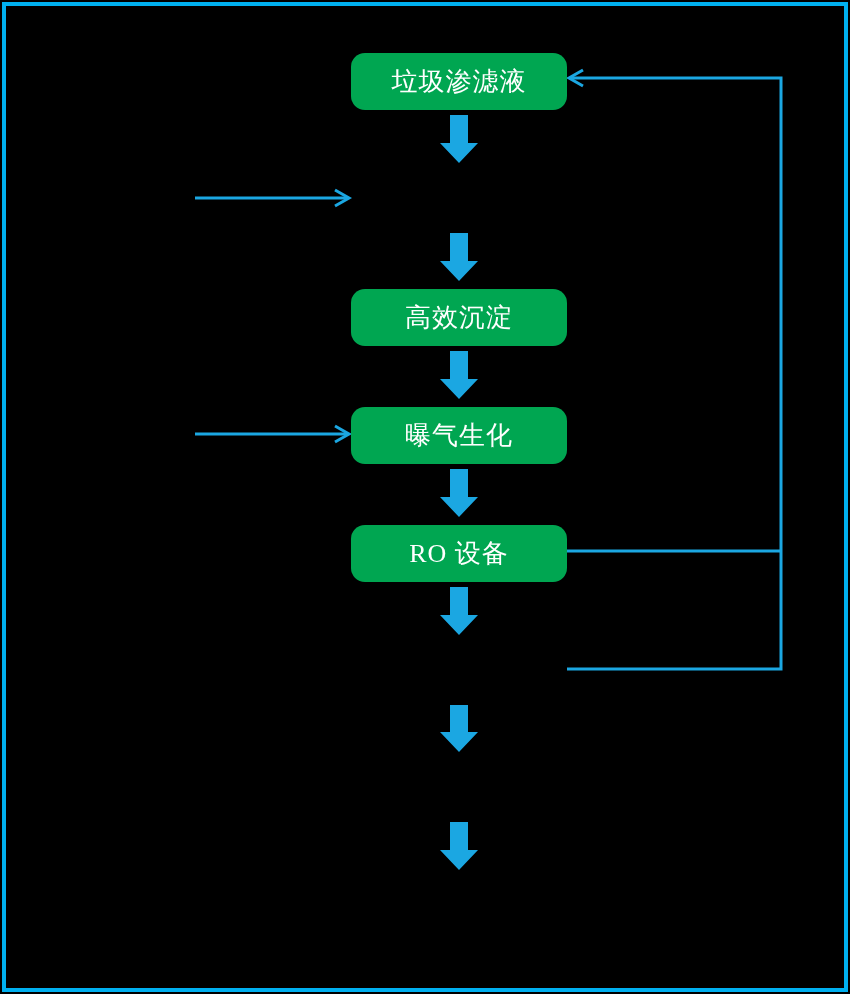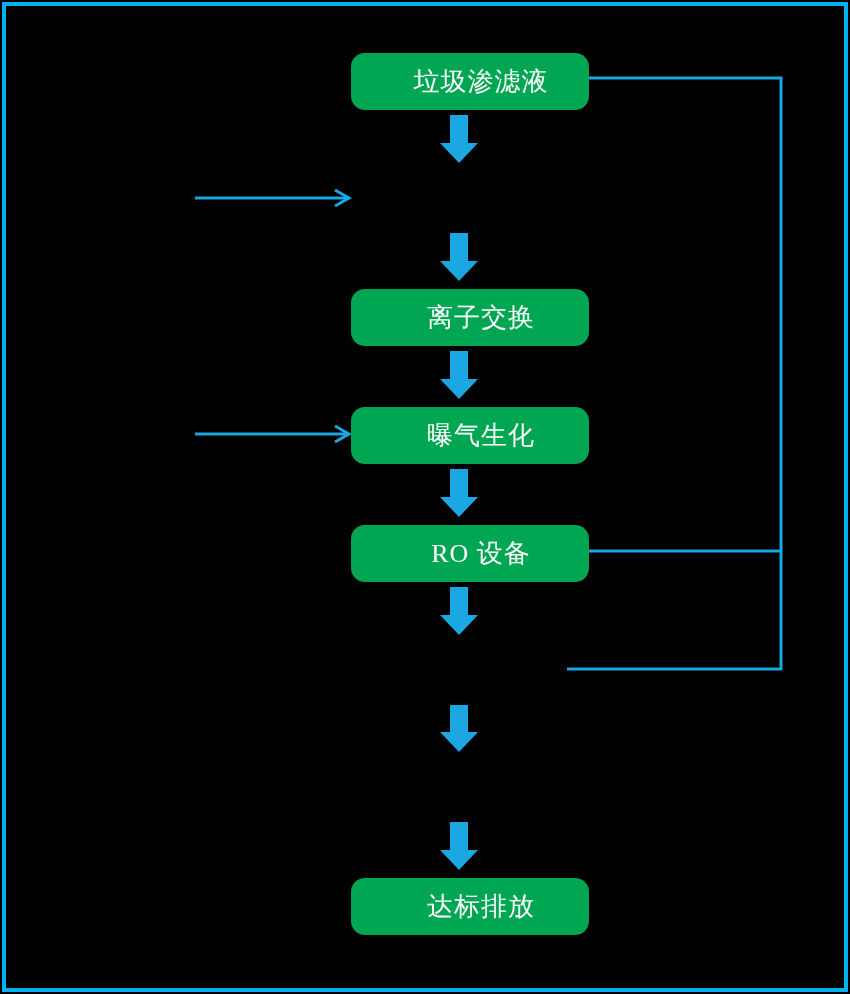--- a/index.html
+++ b/index.html
@@ -41,21 +41,20 @@
   .node {
     position: absolute;
     left: 351px;
     width: 216px;
     height: 57px;
     background: #00a651;
     border-radius: 14px;
     display: flex;
     align-items: center;
     justify-content: center;
-    padding-left: 22px;
   }
   .node .label {
     color: #ffffff;
     font-size: 26px;
     letter-spacing: 1px;
     white-space: nowrap;
   }
 </style>
 </head>
 <body>
@@ -79,26 +78,23 @@
 
     <polyline class="thin-line" points="567,669 781,669 781,78 570,78"></polyline>
     <line class="thin-line" x1="567" y1="551" x2="781" y2="551"></line>
     <polyline class="thin-line" points="583,70 569,78 583,86"></polyline>
   </svg>
 
   <div class="node" style="top:53px">
     <span class="label">垃圾渗滤液</span>
   </div>
   <div class="node" style="top:289px">
-    <span class="label">离子交换</span>
+    <span class="label">高效沉淀</span>
   </div>
   <div class="node" style="top:407px">
     <span class="label">曝气生化</span>
   </div>
   <div class="node" style="top:525px">
     <span class="label">RO 设备</span>
   </div>
-  <div class="node" style="top:878px">
-    <span class="label">达标排放</span>
-  </div>
 
   <div class="frame"></div>
 </div>
 
 </body></html>

